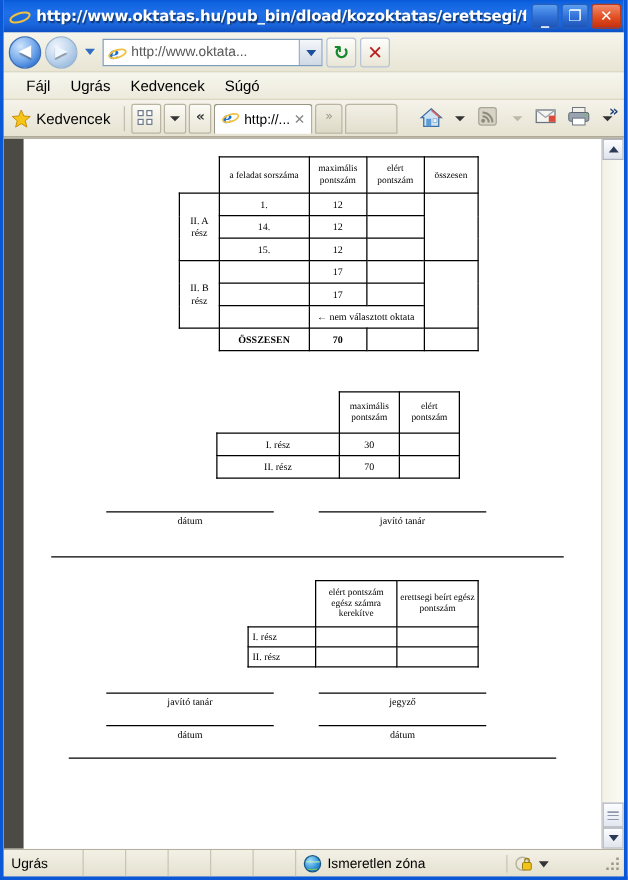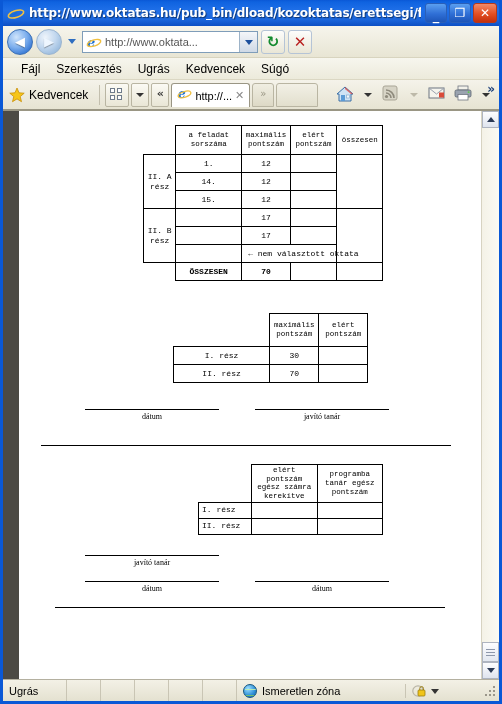--- a/index.html
+++ b/index.html
@@ -213,21 +213,21 @@
   .sthumb{
     position:absolute;left:0;right:0;bottom:0;height:20px;
     border:1px solid #aeb4c0;box-sizing:border-box;
     background:linear-gradient(to bottom,#fdfdff,#e2e7f0);
   }
   .sthumb .grip{
     position:absolute;left:3px;right:3px;top:6px;height:7px;
     background:repeating-linear-gradient(to bottom,#8d97ab 0 1px,transparent 1px 3px);
   }
   
-  table.doc{border-collapse:collapse;font-family:Liberation Mono, monospace;border-radius:23px;}
+  table.doc{border-collapse:collapse;font-family:Liberation Serif, serif;border-radius:23px;}
   table.doc td,table.doc th{
     border:1px solid #000;font-size:8px;text-align:center;color:#000;
     padding:1px 2px;font-weight:normal;line-height:1.15;
   }
   .t1{margin:0 auto 0 110px;width:240px;}
   .t1 td{height:15px;}
   .t1 .hcell{height:26px;font-size:7.5px;}
   .t1 .bold{font-weight:bold;font-size:8px;}
   .t2{margin:32px auto 0 140px;width:195px;}
   .t2 td{height:15px;}
@@ -326,21 +326,20 @@
     <span class="tbtn framed">
       <span class="g" style="color:#138a2e;">↻</span>
     </span>
     <span class="tbtn framed">
       <span class="g" style="color:#b82020;">✕</span>
     </span>
   </div>
 
   <div class="menubar">
     <span class="menuitem">Fájl</span>
-    <span class="menuitem">Szerkesztés</span>
     <span class="menuitem">Ugrás</span>
     <span class="menuitem">Kedvencek</span>
     <span class="menuitem">Súgó</span>
   </div>
 
   <div class="favbar">
     <span class="favbtn">
       <span class="star">
         <svg width="16" height="16" viewBox="0 0 16 16">
           <polygon points="8,1 10,5.8 15.2,6.2 11.2,9.6 12.5,14.7 8,11.9 3.5,14.7 4.8,9.6 0.8,6.2 6,5.8" fill="#f6c518" stroke="#c98f08" stroke-width="0.8"></polygon>
@@ -510,39 +509,43 @@
           </div>
         </div>
 
         <div class="hr-divider"></div>
 
         <table class="doc t3">
           <tbody>
               <tr>
             <td style="border:none;width:55px;"></td>
             <td class="hcell" style="width:65px;">elért pontszám egész számra kerekítve</td>
-            <td class="hcell" style="width:65px;">programba tanár egész pontszám</td>
+            <td class="hcell" style="width:65px;">erettsegi beírt egész pontszám</td>
           </tr>
           <tr>
             <td class="lbl">I. rész</td>
             <td></td>
             <td></td>
           </tr>
           <tr>
             <td class="lbl">II. rész</td>
             <td></td>
             <td></td>
           </tr>
         </tbody>
           </table>
 
         <div class="siglines" style="margin-top:20px;">
           <div class="sig">
             <div class="line"></div>
             <div class="cap">javító tanár</div>
+          </div>
+          <div class="sig">
+            <div class="line"></div>
+            <div class="cap">jegyző</div>
           </div>
         </div>
 
         <div class="siglines" style="margin-top:14px;">
           <div class="sig">
             <div class="line"></div>
             <div class="cap">dátum</div>
           </div>
           <div class="sig">
             <div class="line"></div>

